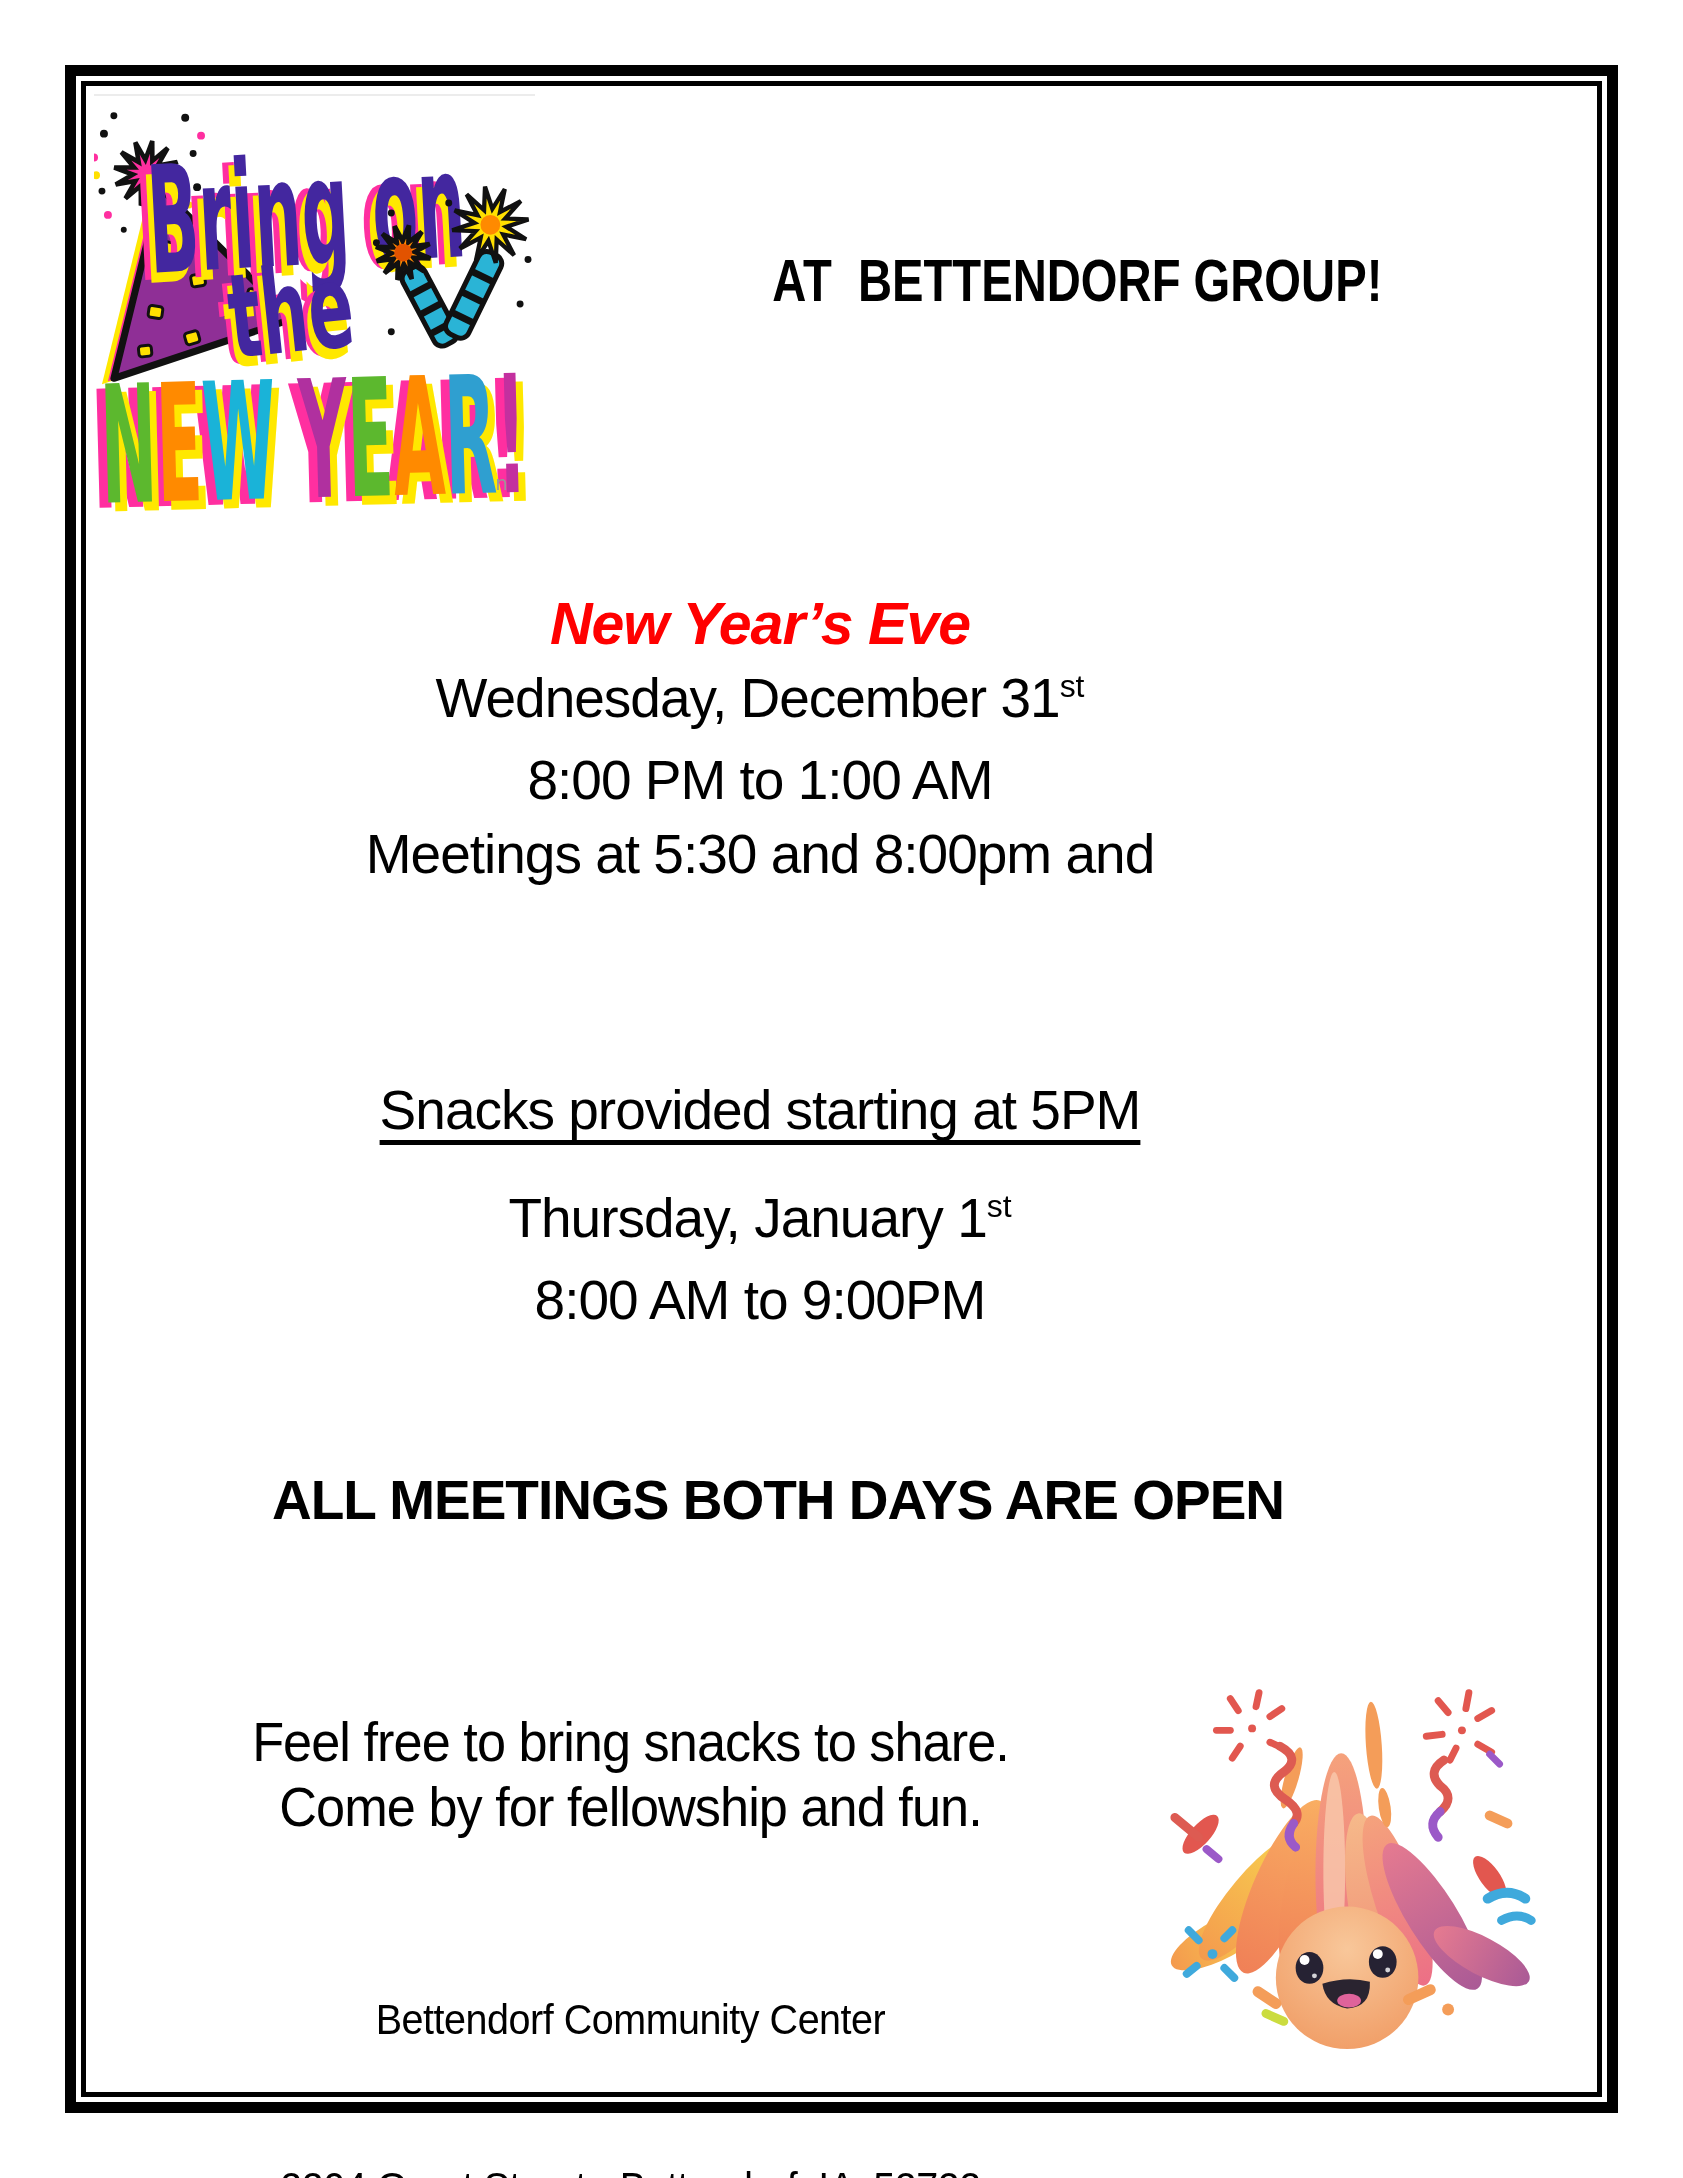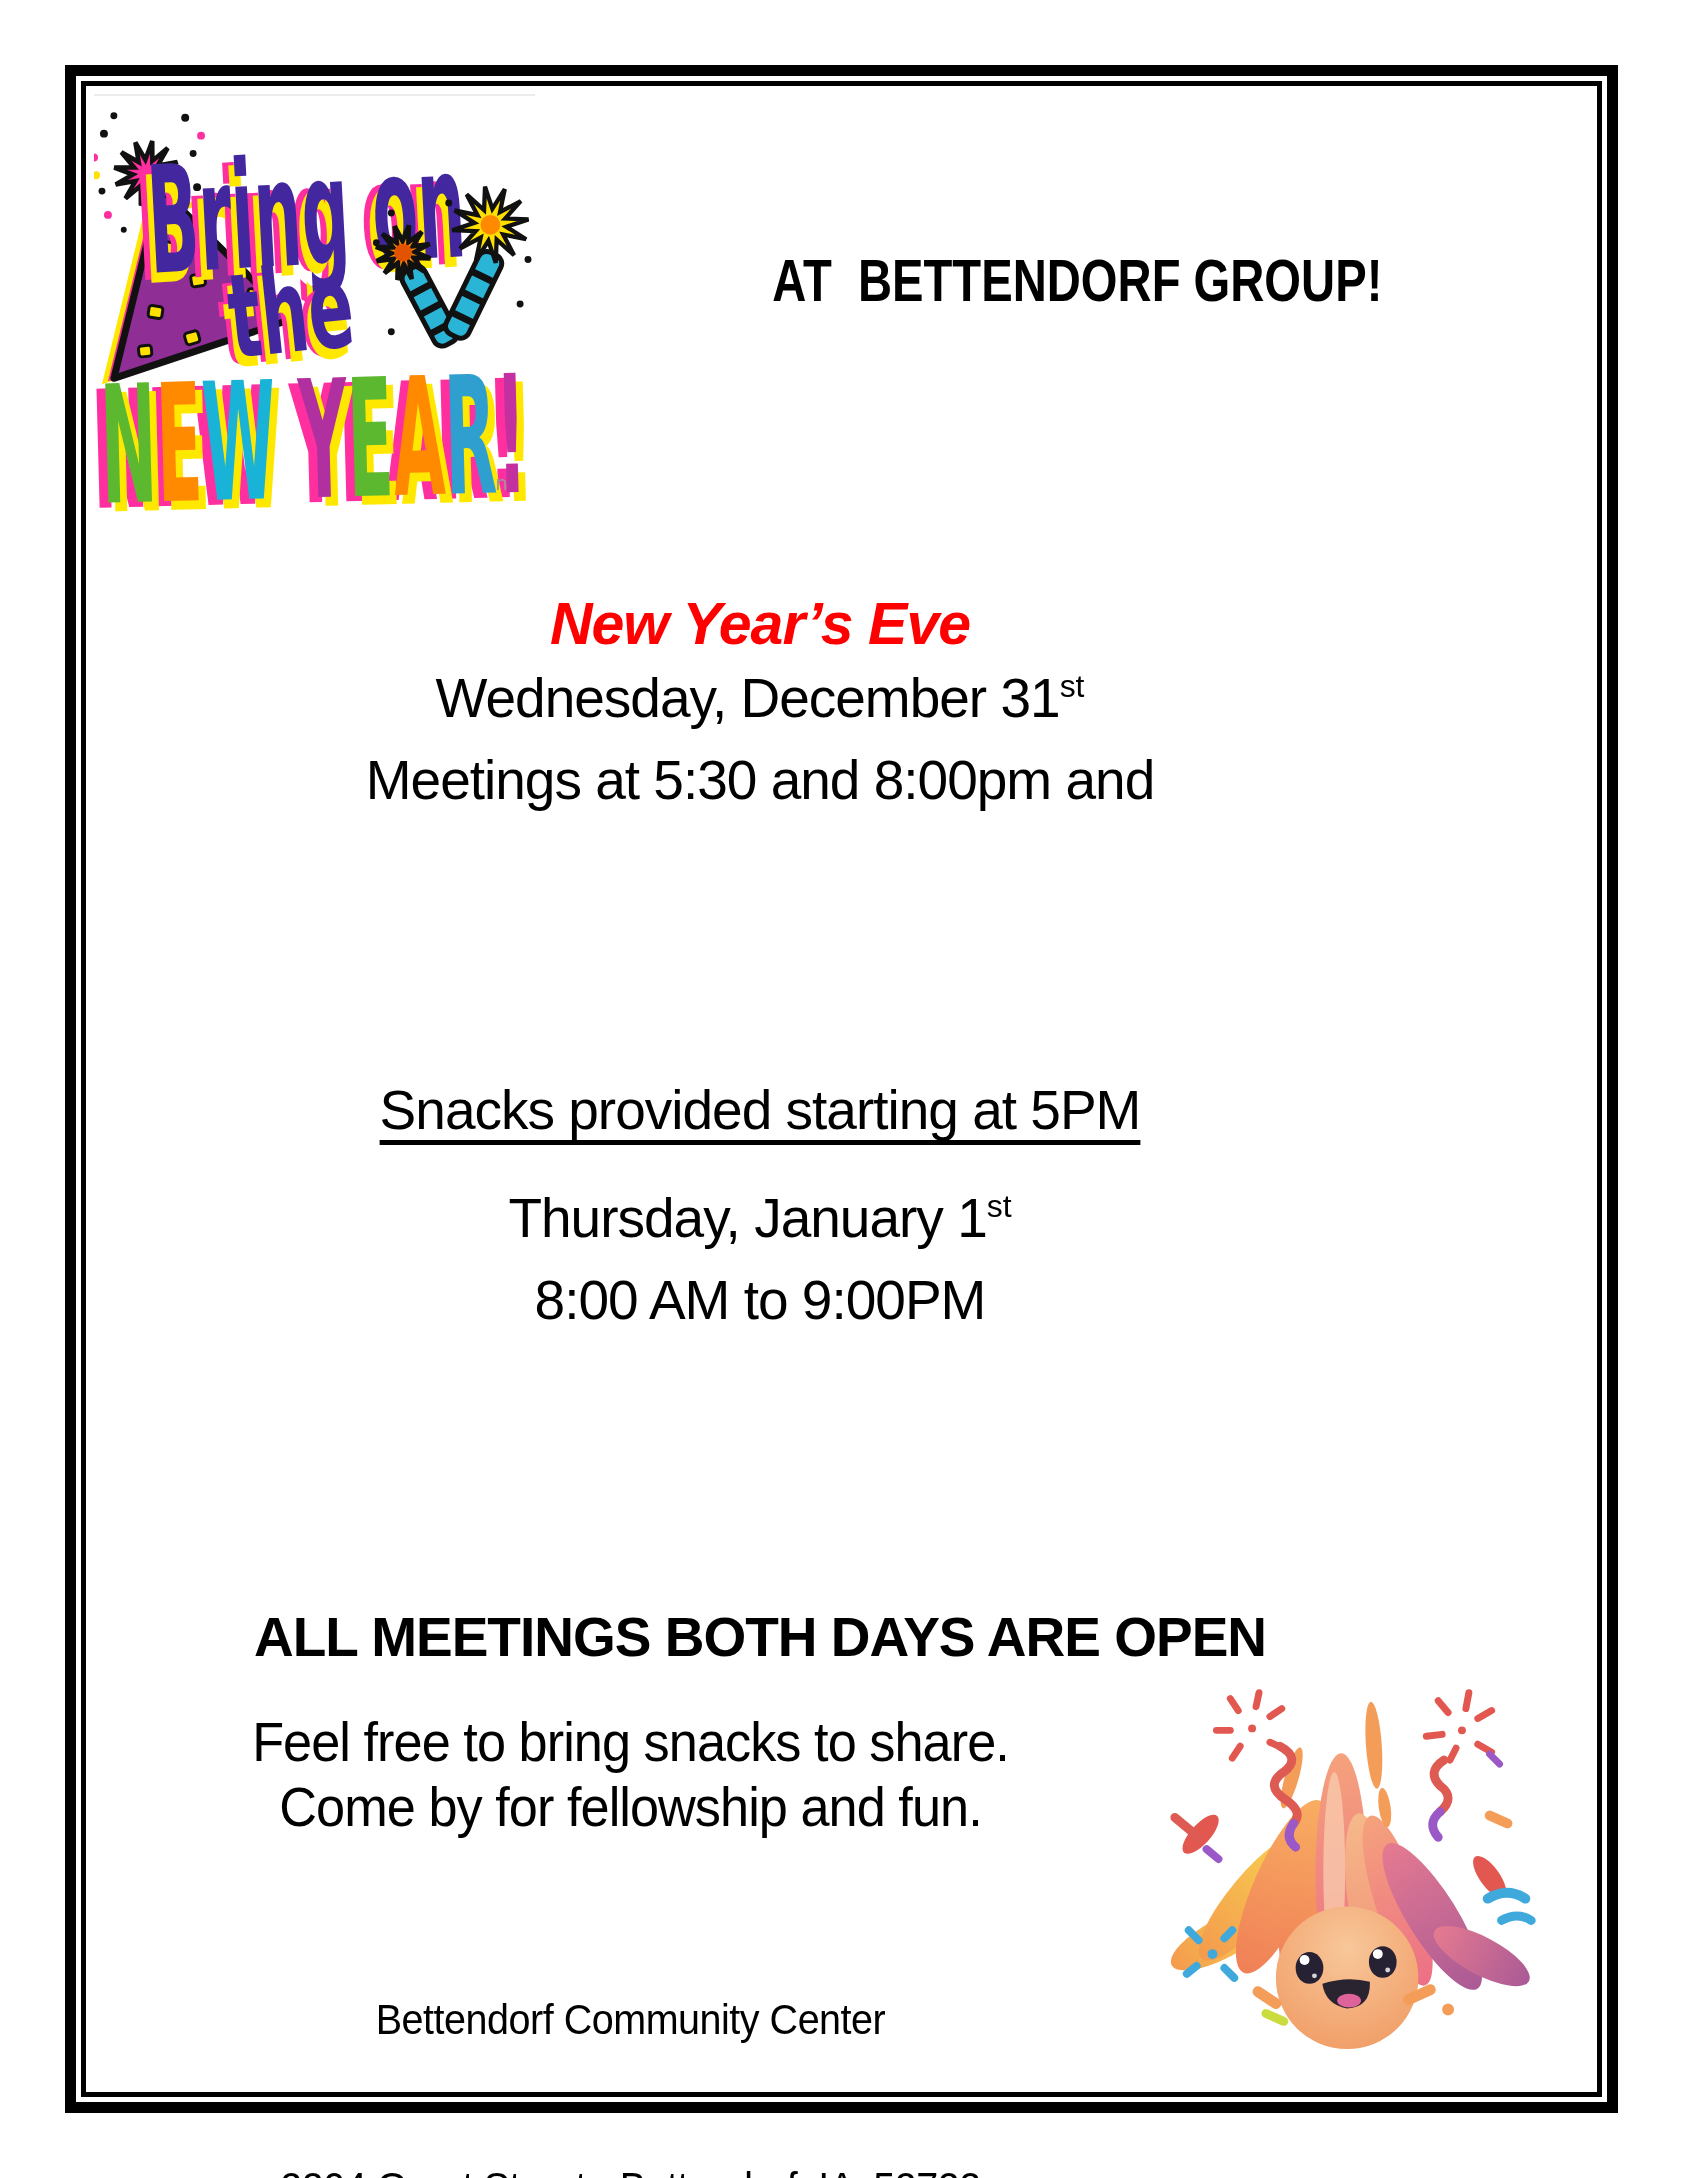--- a/index.html
+++ b/index.html
@@ -15,21 +15,21 @@
 
   .doc-title{
     position:absolute;top:252px;left:703px;width:693px;text-align:center;
     font-size:59px;font-weight:bold;line-height:59px;letter-spacing:0;
     white-space:pre;transform:scaleX(0.8);transform-origin:center;
   }
   .text-block{position:absolute;left:86px;width:1348px;text-align:center;font-size:55px;line-height:74px;letter-spacing:-1px;}
   .eve-block{top:587px;}
   .snacks-block{top:1033px;margin-top:40px;}
   .day-block{top:1181px;}
-  .open-block{top:1600px;font-weight:bold;}
+  .open-block{top:1463px;font-weight:bold;padding-left:18px;}
   .red-heading{font-size:59px;font-weight:bold;font-style:italic;color:#ff0000;letter-spacing:-1px;}
   .ul{text-decoration:underline;text-decoration-thickness:5px;text-underline-offset:11px;}
   .sup{font-size:0.58em;vertical-align:0;position:relative;top:-0.62em;letter-spacing:0;}
 
   .feel-block{position:absolute;top:1710px;left:86px;width:1089px;text-align:center;
     font-size:55px;line-height:65px;letter-spacing:-1px;transform:scaleX(0.95);transform-origin:center;}
   .venue-block{position:absolute;top:1880px;left:86px;width:1089px;text-align:center;
     font-size:42px;line-height:56px;letter-spacing:-0.5px;transform:scaleX(0.94);transform-origin:center;white-space:pre;}
 
   svg text{font-family:"DejaVu Sans",sans-serif;font-weight:bold;}
@@ -124,20 +124,21 @@
 
   <text x="405" y="398" font-size="20" fill="#999" class="watermark">n</text>
 </svg>
 </div>
 
 <div class="doc-title">AT  BETTENDORF GROUP!</div>
 
 <div class="text-block eve-block">
   <div class="red-heading">New Year’s Eve</div>
   <div><span>Wednesday, December 31</span><span class="sup">st</span></div>
+  <div>8:00 PM to 1:00 AM</div>
   <div>Meetings at 5:30 and 8:00pm and</div>
 </div>
 
 <div class="text-block snacks-block">
   <span class="ul">Snacks provided starting at 5PM</span>
 </div>
 
 <div class="text-block day-block">
   <div><span>Thursday, January 1</span><span class="sup">st</span></div>
   <div>8:00 AM to 9:00PM</div>

